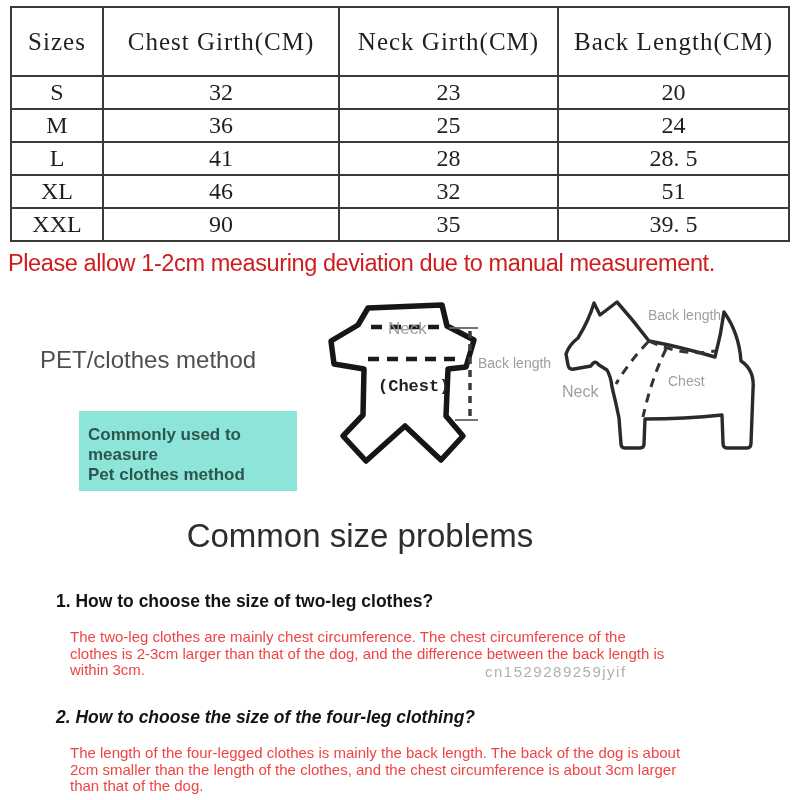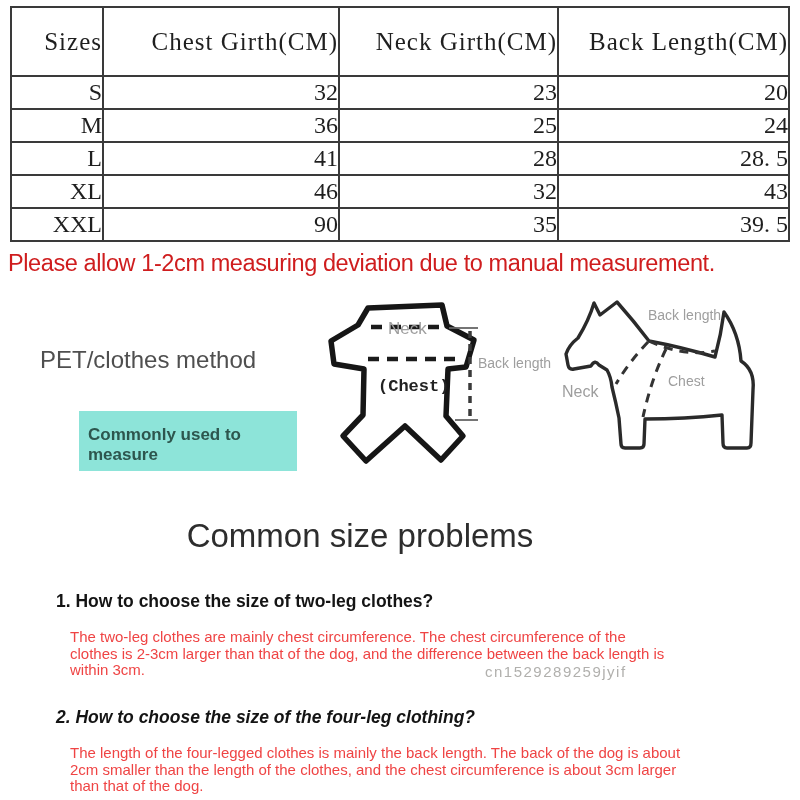--- a/index.html
+++ b/index.html
@@ -4,21 +4,21 @@
 <style>
   html,body{margin:0;padding:0;background:#ffffff;}
   body{width:800px;height:800px;position:relative;overflow:hidden;
        font-family:"Liberation Sans", sans-serif;}
 
   
   .size-table{position:absolute;left:10px;top:6px;width:778px;
     border-collapse:collapse;table-layout:fixed;
     font-family:"Liberation Serif","DejaVu Serif",serif;color:#1f1f1f;}
   .size-table th,.size-table td{border:2px solid var(--table-border);
-    text-align:right;vertical-align:middle;padding:0;}
+    text-align:center;vertical-align:middle;padding:0;}
   .size-table th{height:67px;font-size:25px;font-weight:normal;letter-spacing:1px;}
   .size-table td{height:31px;font-size:24px;}
   .col-sizes{width:92px;} .col-chest{width:236px;} .col-neck{width:219px;} .col-back{width:231px;}
 
   
   .notice{position:absolute;left:8px;top:250px;width:786px;
     font-size:23.5px;font-weight:normal;letter-spacing:-0.4px;
     color:var(--notice-red);white-space:nowrap;}
 
   
@@ -79,37 +79,38 @@
     <tr>
       <td>L</td>
       <td>41</td>
       <td>28</td>
       <td>28. 5</td>
     </tr>
     <tr>
       <td>XL</td>
       <td>46</td>
       <td>32</td>
-      <td>43</td>
+      <td>51</td>
     </tr>
     <tr>
       <td>XXL</td>
       <td>90</td>
       <td>35</td>
       <td>39. 5</td>
     </tr>
   </tbody>
 </table>
 
 <div class="notice">Please allow 1-2cm measuring deviation due to manual measurement.</div>
 
 <div class="method-title">PET/clothes method</div>
 
 <div class="highlight-box">
   <div>Commonly used to measure</div>
+  <div>Pet clothes method</div>
 </div>
 
 <svg class="diagram garment-svg" width="248" height="192" viewBox="0 0 248 192" xmlns="http://www.w3.org/2000/svg">
   <path d="M60,20 L134,17 L139,38 L166,52 L158,79 L140,81 L138,128 L155,148 L133,172
            L97,138 L58,173 L35,148 L55,127 L56,81 L26,76 L23,53 L50,37 Z" fill="#ffffff" stroke="#161616" stroke-width="5.5" stroke-linejoin="round"></path>
   <line x1="63" y1="39" x2="136" y2="39" stroke="#1b1b1b" stroke-width="4.5" stroke-dasharray="11 8"></line>
   <line x1="60" y1="71" x2="147" y2="71" stroke="#1b1b1b" stroke-width="4.5" stroke-dasharray="11 8"></line>
   <line x1="141" y1="40" x2="170" y2="40" stroke="#666" stroke-width="1.8"></line>
   <line x1="147" y1="132" x2="170" y2="132" stroke="#666" stroke-width="1.8"></line>
   <line x1="162" y1="43" x2="162" y2="128" stroke="#3a3a3a" stroke-width="3.5" stroke-dasharray="7 6"></line>

